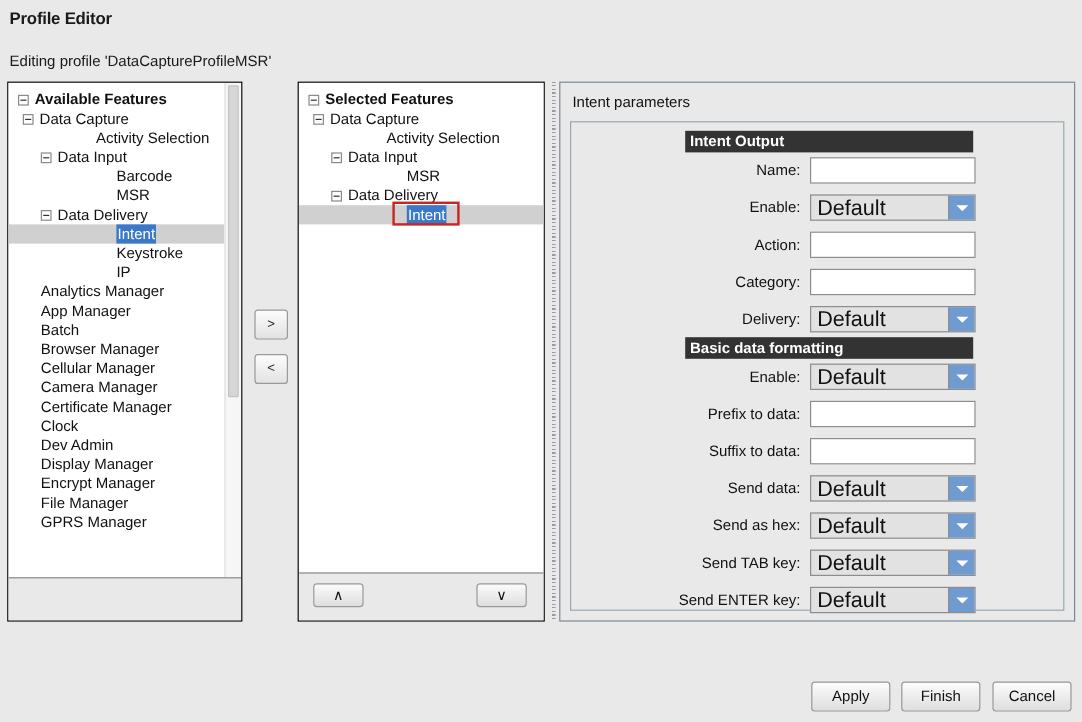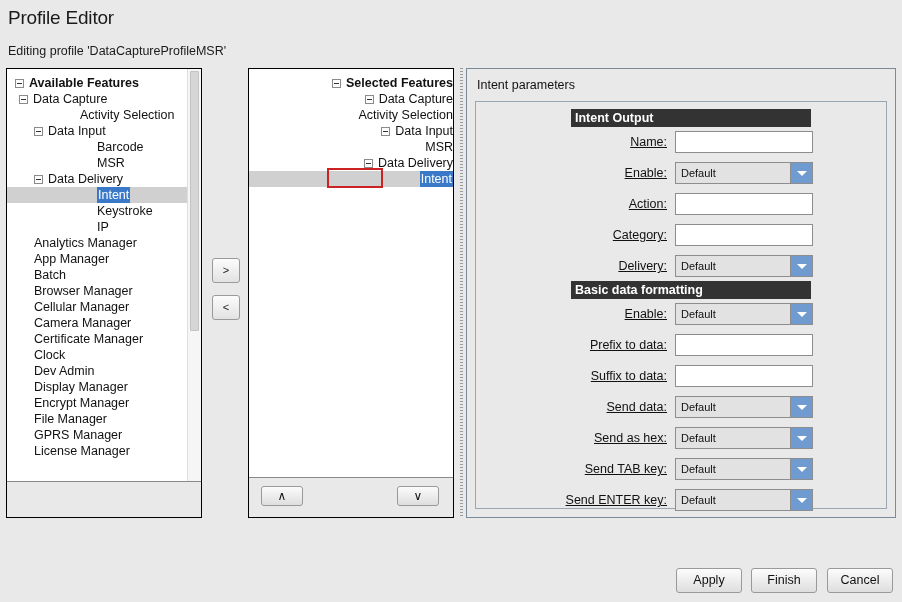--- a/index.html
+++ b/index.html
@@ -12,21 +12,21 @@
   }
   #app {
     position: relative;
     width: 902px; height: 602px;
     background: #e9e9e9;
   }
 
   
   .page-title {
     position: absolute; left: 8px; top: 7px;
-    font-size: 19px; font-weight: normal; color: #1a1a1a;
+    font-size: 14px; font-weight: bold; color: #1a1a1a;
     letter-spacing: -0.2px;
   }
   .page-subtitle {
     position: absolute; left: 8px; top: 44px;
     font-size: 12.5px; color: #1a1a1a;
   }
 
   
   .panel-box {
     position: absolute;
@@ -191,41 +191,40 @@
   }
   .field-row {
     position: absolute; left: 0; width: 100%; height: 26px;
   }
   .field-label {
     position: absolute; left: 0; width: 191px;
     text-align: right;
     font-size: 12.5px; color: #111;
     line-height: 23px;
     white-space: nowrap;
-    text-decoration: underline;
   }
   .field-text {
     position: absolute; left: 199px; width: 138px; height: 22px;
     background: #ffffff;
     border: 1px solid #8d8d8d;
     font-size: 12.5px;
     padding: 0 3px;
     font-family: "Liberation Sans", sans-serif;
     color: #111;
     outline: none;
   }
   .field-combo {
     position: absolute; left: 199px; width: 138px; height: 22px;
     background: #e2e2e2;
     border: 1px solid #8d8d8d;
     cursor: pointer;
   }
   .field-combo .cval {
     position: absolute; left: 5px; top: 0; line-height: 20px;
-    font-size: 11px; color: #111;
+    font-size: 18px; color: #111;
   }
   .field-combo .carrow {
     position: absolute; right: 0; top: 0; width: 22px; height: 20px;
     background: #6f9bd1;
     border-left: 1px solid #8d8d8d;
   }
   .field-combo .carrow::after {
     content: "";
     position: absolute; left: 50%; top: 50%;
     margin-left: -5px; margin-top: -2px;
@@ -282,35 +281,34 @@
         <div class="tree-row ind1"><span class="noexp"></span><span class="tree-label">Browser Manager</span></div>
         <div class="tree-row ind1"><span class="noexp"></span><span class="tree-label">Cellular Manager</span></div>
         <div class="tree-row ind1"><span class="noexp"></span><span class="tree-label">Camera Manager</span></div>
         <div class="tree-row ind1"><span class="noexp"></span><span class="tree-label">Certificate Manager</span></div>
         <div class="tree-row ind1"><span class="noexp"></span><span class="tree-label">Clock</span></div>
         <div class="tree-row ind1"><span class="noexp"></span><span class="tree-label">Dev Admin</span></div>
         <div class="tree-row ind1"><span class="noexp"></span><span class="tree-label">Display Manager</span></div>
         <div class="tree-row ind1"><span class="noexp"></span><span class="tree-label">Encrypt Manager</span></div>
         <div class="tree-row ind1"><span class="noexp"></span><span class="tree-label">File Manager</span></div>
         <div class="tree-row ind1"><span class="noexp"></span><span class="tree-label">GPRS Manager</span></div>
-        <div class="tree-row ind1"><span class="noexp"></span><span class="tree-label">License Manager</span></div>
       </div>
     <div id="available-scroll">
       <div class="thumb"></div>
     </div>
     <div id="available-footer"></div>
   </div>
 
   <div id="transfer-col">
     <div class="xfer-btn" id="btn-add">&gt;</div>
     <div class="xfer-btn" id="btn-rem">&lt;</div>
   </div>
 
   <div id="selected-panel" class="panel-box">
-    <div id="selected-tree" style="padding-top: 6px; text-align: right;">
+    <div id="selected-tree" style="padding-top: 6px;">
         <div class="tree-row ind0 root"><span class="expander"></span><span class="tree-label">Selected Features</span></div>
         <div class="tree-row ind1"><span class="expander"></span><span class="tree-label">Data Capture</span></div>
         <div class="tree-row ind3"><span class="noexp"></span><span class="tree-label">Activity Selection</span></div>
         <div class="tree-row ind2"><span class="expander"></span><span class="tree-label">Data Input</span></div>
         <div class="tree-row ind4"><span class="noexp"></span><span class="tree-label">MSR</span></div>
         <div class="tree-row ind2"><span class="expander"></span><span class="tree-label">Data Delivery</span></div>
         <div class="tree-row ind4 rowsel"><span class="noexp"></span><span class="tree-label sel">Intent</span></div>
       </div>
     <div id="selected-footer">
       <div class="updown-btn" id="btn-up">∧</div>

